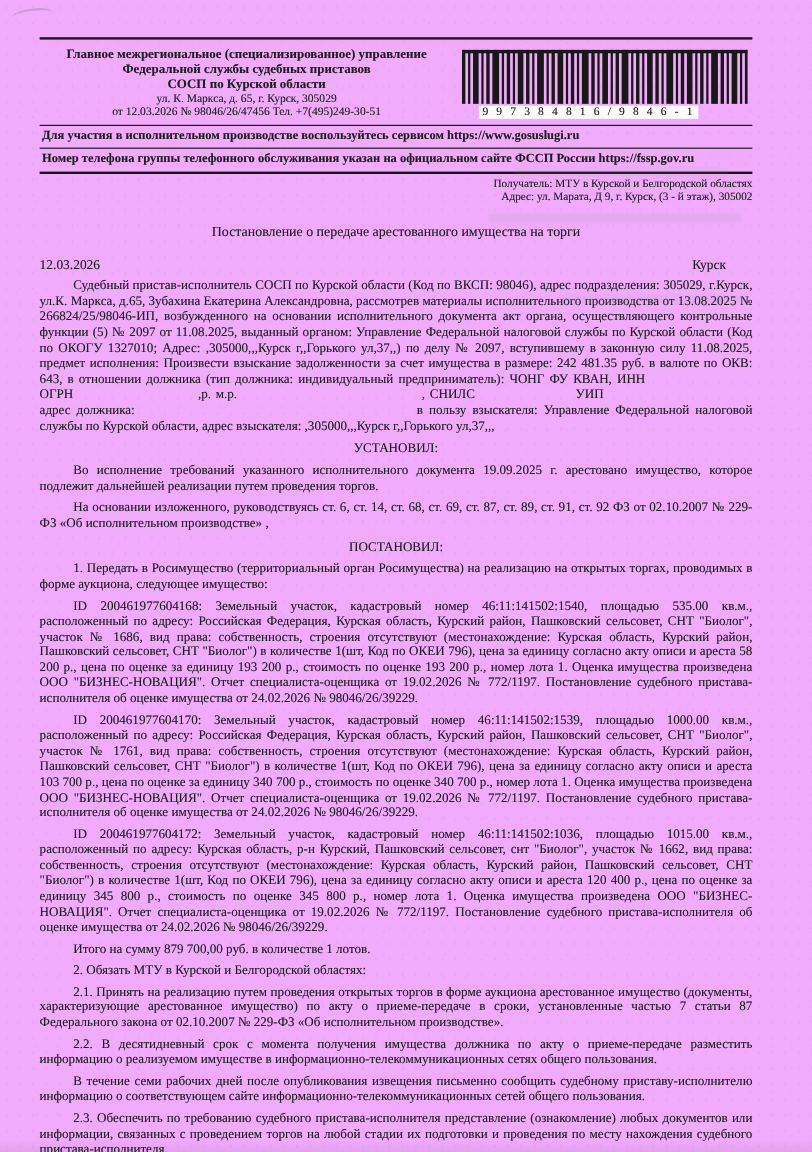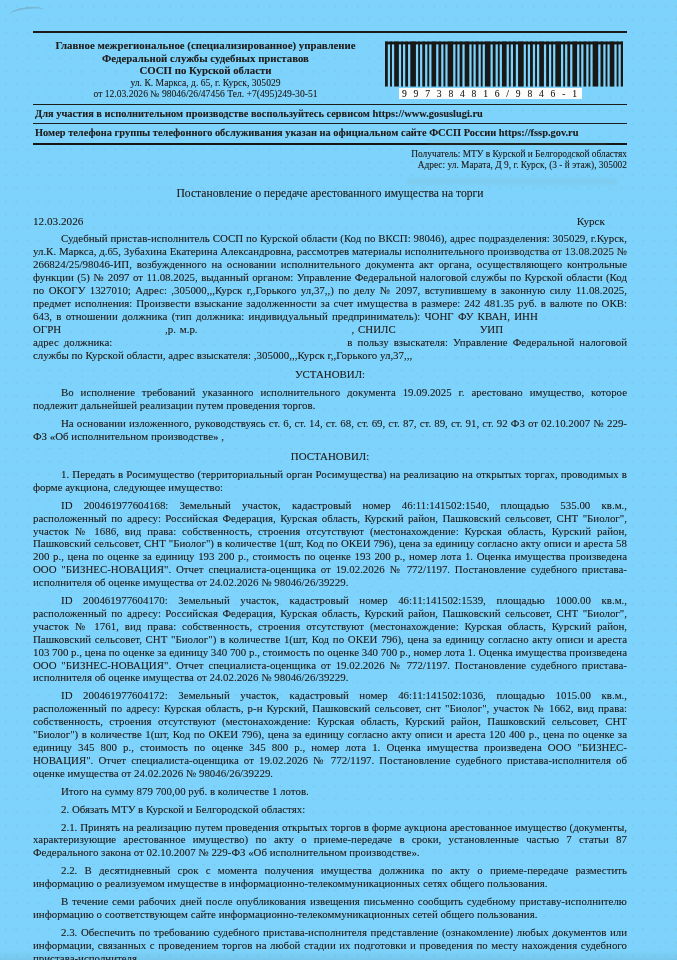--- a/index.html
+++ b/index.html
@@ -1,20 +1,20 @@
 <!DOCTYPE html>
 <html lang="ru"><head>
 <meta charset="utf-8">
 <style>
   html,body{margin:0;padding:0;background:#d9d9d6;}
   .page{
     position:relative;
     width:677px;height:960px;
     margin:0 auto;
-    background:#7dd3fc;
+    background:#f0abfc;
     overflow:hidden;
     box-sizing:border-box;
     padding:0 50px 0 33px;
     font-family:"Liberation Serif","DejaVu Serif",serif;
     color:#1e1d1b;
     text-shadow:0 0 .5px rgba(60,60,60,.45);
   }
   
   .page::before{
     content:"";position:absolute;inset:0;pointer-events:none;

